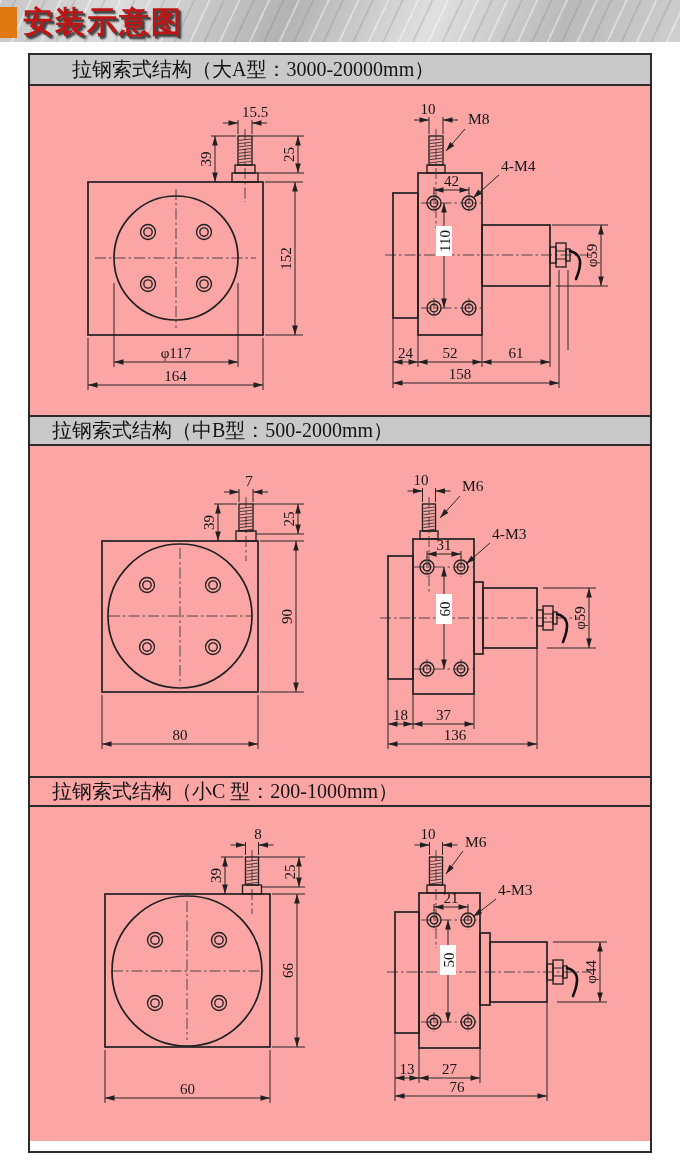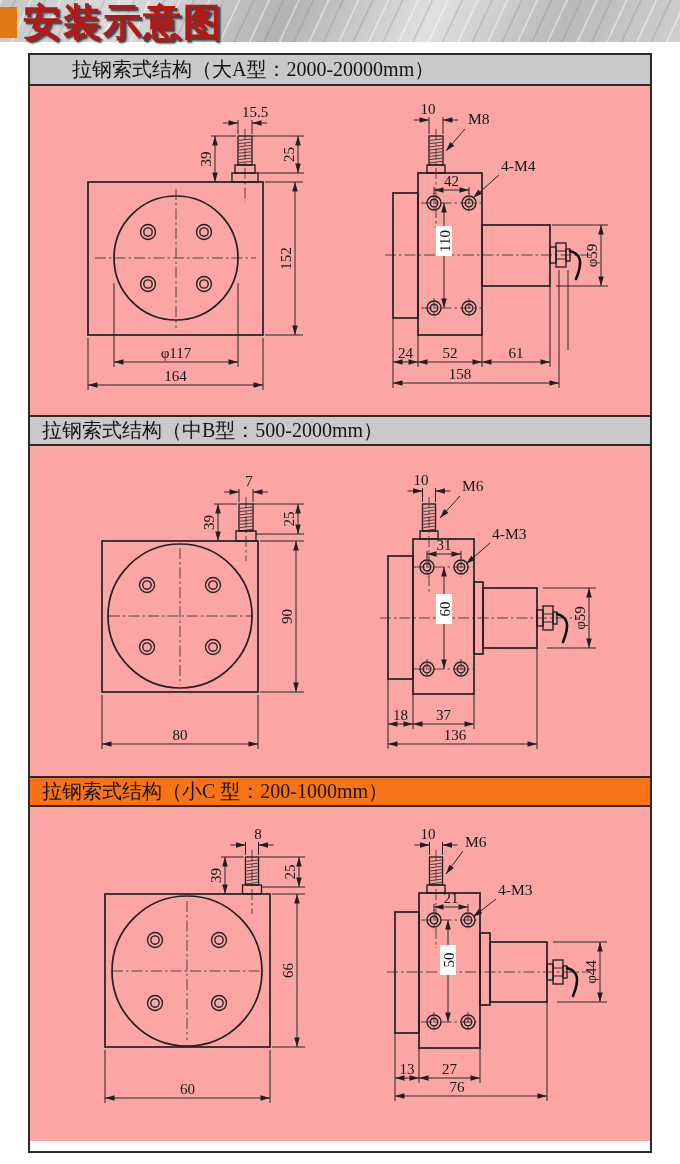--- a/index.html
+++ b/index.html
@@ -5,26 +5,26 @@
   html,body{margin:0;padding:0;background:#fff;}
   #page{position:relative;width:680px;height:1164px;background:#fff;overflow:hidden;
         font-family:"Liberation Serif","DejaVu Serif",serif;}
   
   .banner{position:absolute;left:0;top:0;width:680px;height:42px;
     background:linear-gradient(115deg,#c6c6c6 0%,#dcdcdc 18%,#b3b3b3 42%,#e0e0e0 63%,#bababa 82%,#cfcfcf 100%);}
   .banner:after{content:"";position:absolute;inset:0;
     background:repeating-linear-gradient(115deg,rgba(255,255,255,.38) 0 2px,rgba(255,255,255,0) 2px 13px,rgba(80,80,80,.14) 13px 15px,rgba(255,255,255,0) 15px 27px);}
   .accent{position:absolute;left:0;top:7px;width:17px;height:31px;background:#e07912;z-index:2;}
   .banner-title{position:absolute;left:23px;top:0;height:42px;line-height:44px;z-index:2;
-    font-family:"Liberation Sans","DejaVu Sans",sans-serif;font-weight:900;font-size:38px;
+    font-family:"Liberation Sans","DejaVu Sans",sans-serif;font-weight:900;font-size:30px;
     letter-spacing:2px;color:#c01414;text-shadow:2px 2px 0 #474747,3px 3px 2px rgba(40,40,40,.75);}
   
   .panel{position:absolute;left:28px;top:53px;width:620px;height:1096px;border:2px solid #2b2b2b;background:#fff;}
   .sec-bar{height:31px;background:#c9c9c9;border-bottom:2px solid #2b2b2b;display:flex;align-items:center;
-    font-size:20px;color:#141414;padding-left:12px;box-sizing:border-box;}
+    font-size:20px;color:#141414;padding-left:22px;box-sizing:border-box;}
   .sec-bar.mid{border-top:2px solid #2b2b2b;}
   .sec-bar.indent{padding-left:42px;}
   .sec-content{position:relative;background:#fca5a5;}
   svg.draw{display:block;}
   
   .sh{fill:none;stroke:#202020;stroke-width:1.7;}
   .sh2{fill:none;stroke:#202020;stroke-width:1.35;}
   .dl{stroke:#202020;stroke-width:.95;fill:none;}
   .th{stroke:#202020;stroke-width:.8;}
   .cl{stroke:#3d3d3d;stroke-width:.9;stroke-dasharray:11 3 2.5 3;fill:none;}
@@ -38,21 +38,21 @@
 <body>
 
 <div id="page">
   <div class="banner">
     <div class="accent" style="background: rgb(224, 121, 18);"></div>
     <div class="banner-title" style="color: rgb(192, 20, 20);">安装示意图</div>
   </div>
 
   <div class="panel">
     <div class="sec-bar indent" style="background: rgb(201, 201, 201);">
-      <span>拉钢索式结构（大A型：2000-20000mm）</span>
+      <span>拉钢索式结构（大A型：3000-20000mm）</span>
     </div>
     <div class="sec-content">
       <svg class="draw" id="svg0" width="620" height="329" viewBox="30 88 620 329">
           <g>
             <line x1="176" y1="191" x2="176" y2="330" class="cl"></line>
             <line x1="95" y1="260" x2="256" y2="260" class="cl"></line>
             <line x1="245" y1="131" x2="245" y2="204" class="cl"></line>
             <g>
               <rect x="88" y="184" width="175" height="153" class="sh"></rect>
               <circle cx="176" cy="260" r="62" class="sh"></circle>
@@ -407,21 +407,21 @@
               <text x="443.5" y="726" class="dim" text-anchor="middle">37</text>
               <line x1="388" y1="750" x2="537" y2="750" class="dl"></line>
               <path d="M0 0 L-9.5 2.8 L-9.5 -2.8 Z" transform="translate(388 750) rotate(180)" class="af"></path>
               <path d="M0 0 L-9.5 2.8 L-9.5 -2.8 Z" transform="translate(537 750) rotate(0)" class="af"></path>
               <text x="455" y="746" class="dim" text-anchor="middle">136</text>
             </g>
           </g>
         </svg>
     </div>
 
-    <div class="sec-bar mid" style="background: #f97316;">
+    <div class="sec-bar mid" style="background: #fca5a5;">
       <span>拉钢索式结构（小C 型：200-1000mm）</span>
     </div>
     <div class="sec-content">
       <svg class="draw" id="svg2" width="620" height="334" viewBox="30 817 620 334">
           <g>
             <line x1="187" y1="911" x2="187" y2="1050" class="cl"></line>
             <line x1="112" y1="981" x2="263" y2="981" class="cl"></line>
             <line x1="252" y1="860" x2="252" y2="924" class="cl"></line>
             <g>
               <rect x="105" y="904" width="165" height="153" class="sh"></rect>

